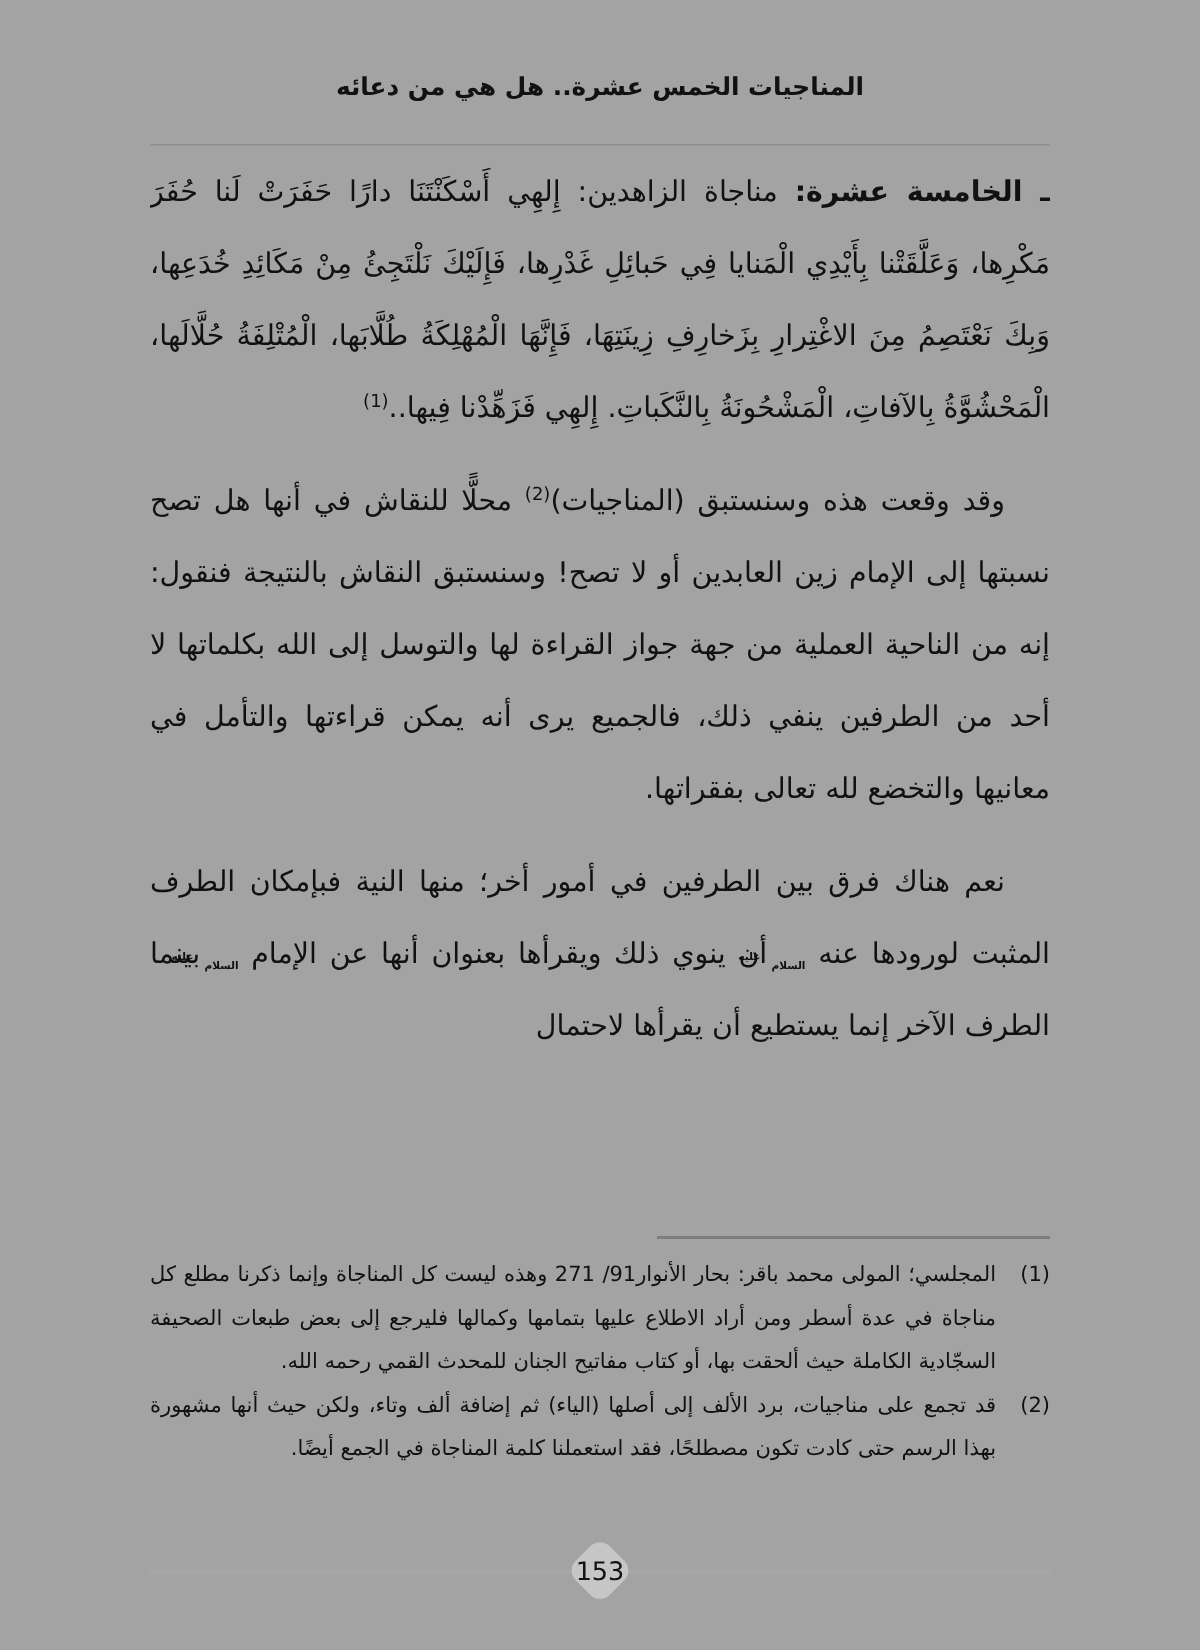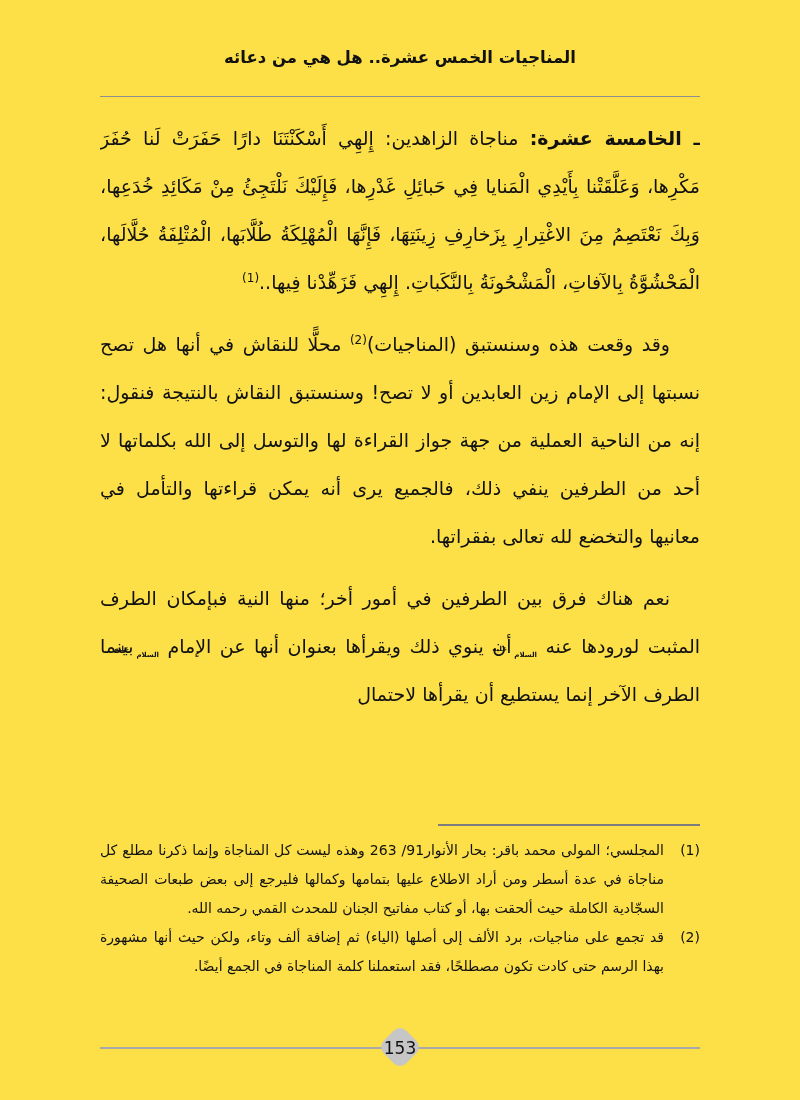--- a/index.html
+++ b/index.html
@@ -8,21 +8,21 @@
     width: 800px;
     height: 1100px;
     background: #ffffff;
     font-family: "DejaVu Sans", sans-serif;
     color: #111111;
   }
   .page {
     position: relative;
     width: 800px;
     height: 1100px;
-    background: #fde047;
+    background: #a3a3a3;
     overflow: hidden;
     direction: rtl;
   }
   
   .header-title {
     position: absolute;
     top: 46px;
     left: 100px;
     right: 100px;
     text-align: center;
@@ -34,21 +34,21 @@
   .header-rule {
     position: absolute;
     top: 96px;
     left: 100px;
     right: 100px;
     border-top: 1.5px solid #8f8f8f;
   }
   
   .content {
     position: absolute;
-    top: 114px;
+    top: 104px;
     left: 100px;
     right: 100px;
     height: 706px;
     overflow: hidden;
     direction: rtl;
   }
   .par {
     font-size: 19px;
     line-height: 48px;
     text-align: justify;
@@ -142,21 +142,21 @@
 
     <p class="par indented"><span>نعم هناك فرق بين الطرفين في أمور أخر؛ منها النية فبإمكان الطرف المثبت لورودها عنه </span><span class="honorific">عليه السلام</span><span> أن ينوي ذلك ويقرأها بعنوان أنها عن الإمام </span><span class="honorific">عليه السلام</span><span> بينما الطرف الآخر إنما يستطيع أن يقرأها لاحتمال</span></p>
 
   </div>
 
   <div class="footnotes">
     <div class="fn-rule"></div>
 
     <div class="fn-item">
       <span class="fn-num">(1)</span>
-      <span class="fn-text">المجلسي؛ المولى محمد باقر: بحار الأنوار91/ 263 وهذه ليست كل المناجاة وإنما ذكرنا مطلع كل مناجاة في عدة أسطر ومن أراد الاطلاع عليها بتمامها وكمالها فليرجع إلى بعض طبعات الصحيفة السجّادية الكاملة حيث ألحقت بها، أو كتاب مفاتيح الجنان للمحدث القمي رحمه الله.</span>
+      <span class="fn-text">المجلسي؛ المولى محمد باقر: بحار الأنوار91/ 271 وهذه ليست كل المناجاة وإنما ذكرنا مطلع كل مناجاة في عدة أسطر ومن أراد الاطلاع عليها بتمامها وكمالها فليرجع إلى بعض طبعات الصحيفة السجّادية الكاملة حيث ألحقت بها، أو كتاب مفاتيح الجنان للمحدث القمي رحمه الله.</span>
     </div>
 
     <div class="fn-item">
       <span class="fn-num">(2)</span>
       <span class="fn-text">قد تجمع على مناجيات، برد الألف إلى أصلها (الياء) ثم إضافة ألف وتاء، ولكن حيث أنها مشهورة بهذا الرسم حتى كادت تكون مصطلحًا، فقد استعملنا كلمة المناجاة في الجمع أيضًا.</span>
     </div>
   </div>
 
   <div class="footer-rule"></div>
   <div class="page-badge-wrap">

